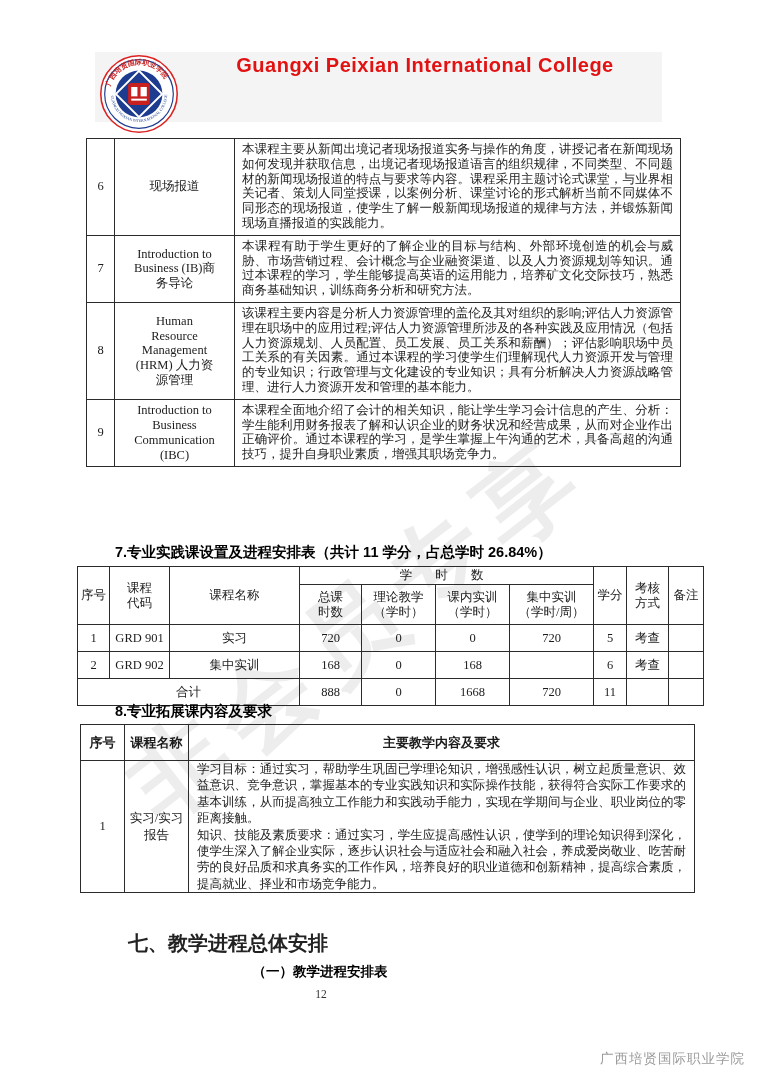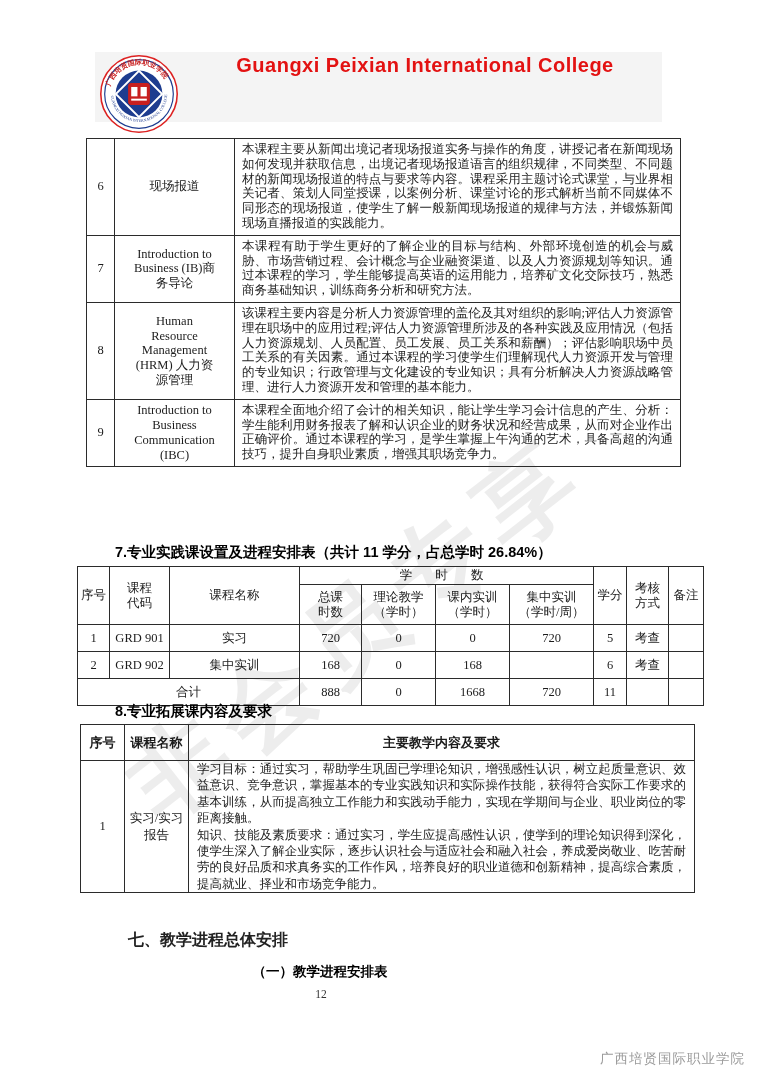--- a/index.html
+++ b/index.html
@@ -89,21 +89,21 @@
   .expansion-table th { font-size: 13px; font-weight: bold; height: 36px; text-align: center; }
   .expansion-table td { font-size: 12.5px; }
   .exp-no, .exp-name { text-align: center; }
   .exp-content { padding: 0 8px; text-align: justify; line-height: 16.4px; vertical-align: top; }
   .exp-content .para { margin: 0; }
 
   
   .chapter-heading {
     position: absolute; left: 128px; top: 930px;
     font-family: "Liberation Sans", sans-serif;
-    font-weight: bold; font-size: 16px; color: #222;
+    font-weight: bold; font-size: 20px; color: #222;
   }
   .sub-chapter-heading {
     position: absolute; left: 0; top: 963px; width: 640px;
     text-align: center;
     font-family: "Liberation Sans", sans-serif;
     font-weight: bold; font-size: 13.5px; color: #000;
   }
   .page-number {
     position: absolute; left: 0; top: 988px; width: 642px;
     text-align: center; font-size: 11.5px; color: #333;

